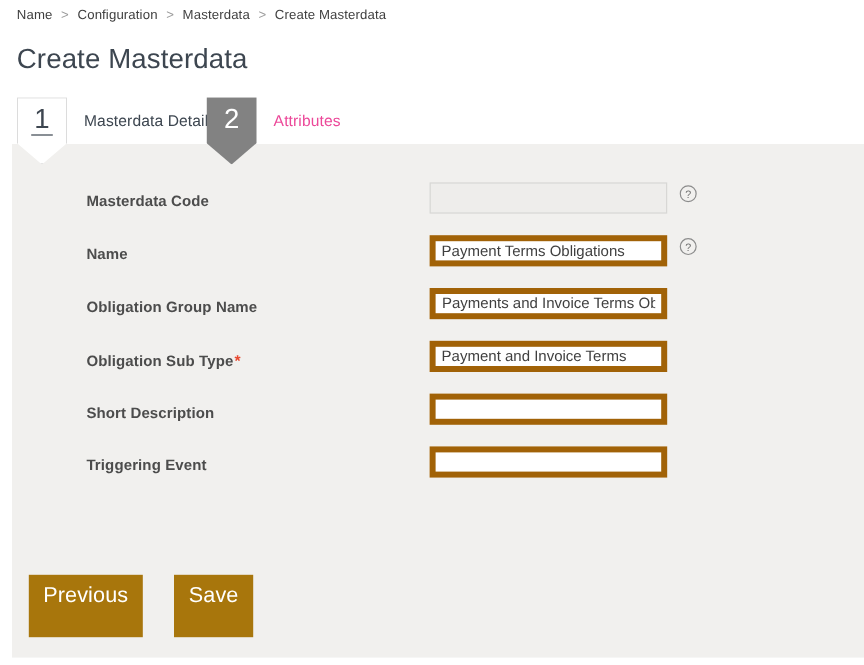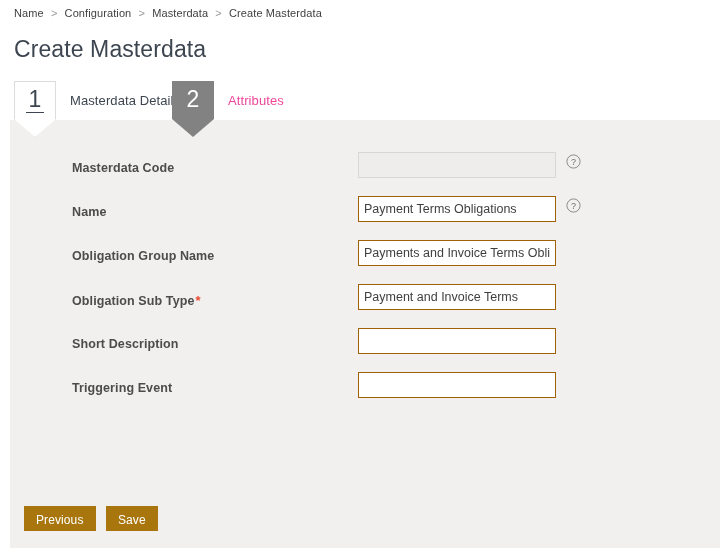--- a/index.html
+++ b/index.html
@@ -146,21 +146,21 @@
     padding-left: 1px;
   }
   .field {
     position: absolute;
     left: 300px;
     top: 2px;
     width: 198px;
     height: 26px;
     box-sizing: border-box;
     background: #ffffff;
-    border: 1px solid #a16207;
+    border: 5px solid #a16207;
     font-family: "Liberation Sans", sans-serif;
     font-size: 12.5px;
     color: #3f3f3f;
     padding: 0 5px;
     outline: none;
   }
   .field.disabled {
     background: #eeedeb;
     border: 1px solid #d8d7d5;
     color: #8a8a8a;
@@ -180,23 +180,23 @@
     position: absolute;
     left: 14px;
     bottom: 17px;
   }
   .btn {
     display: inline-block;
     background: #a8760c;
     color: #ffffff;
     border: none;
     font-family: "Liberation Sans", sans-serif;
-    font-size: 12px;
-    padding: 7px 12px 4px 12px;
-    margin-right: 6px;
+    font-size: 18px;
+    padding: 7px 12px 24px 12px;
+    margin-right: 22px;
     cursor: pointer;
     letter-spacing: .1px;
   }
 </style>
 </head>
 <body>
 
 <div class="breadcrumb">
   <span class="crumb">Name</span>
   <span class="sep">&gt;</span>

